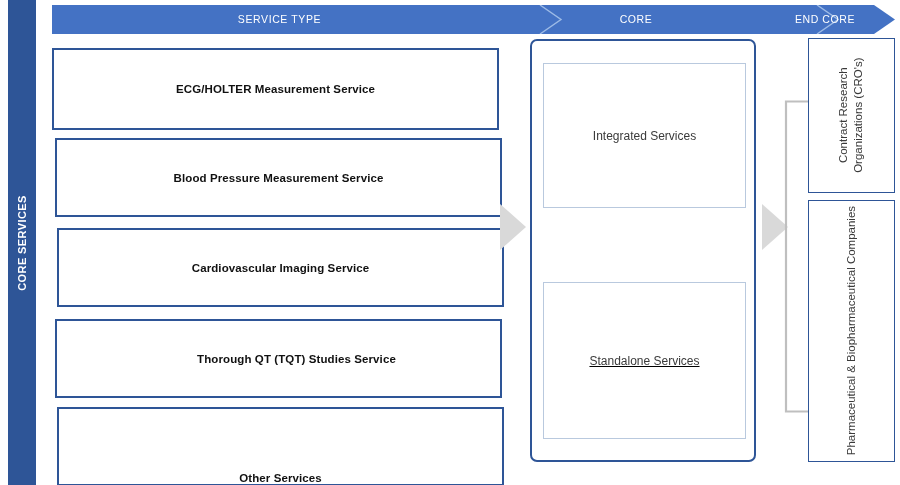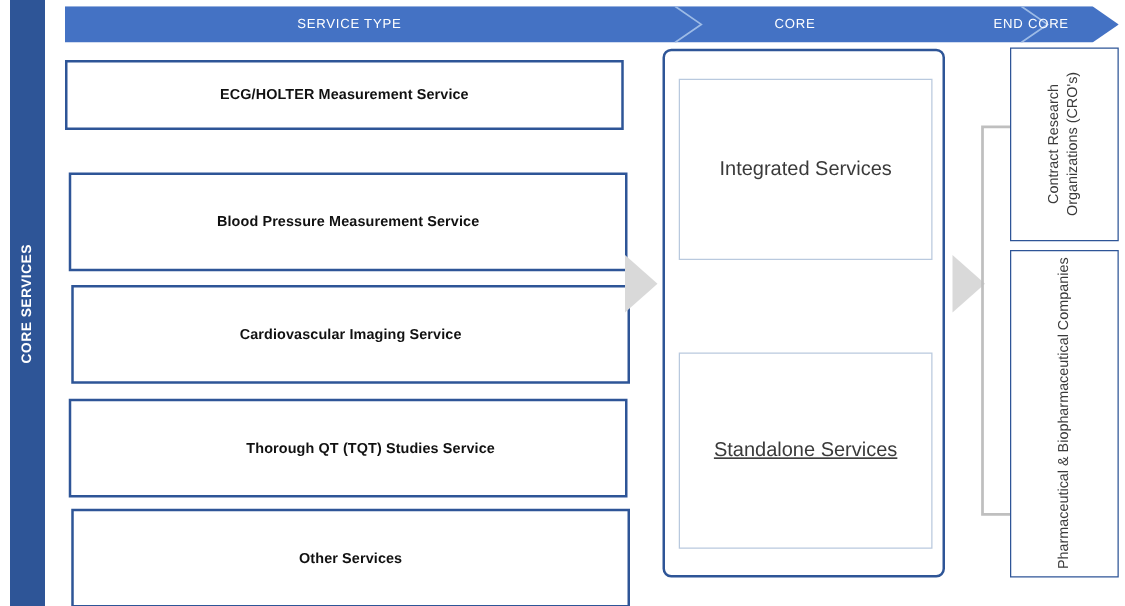--- a/index.html
+++ b/index.html
@@ -101,21 +101,21 @@
     border: 1px solid #b9c9de;
     background: #ffffff;
     box-sizing: border-box;
     display: flex;
     align-items: center;
     justify-content: center;
   }
   #type-inner-0 { top: 22px;  height: 145px; }
   #type-inner-1 { top: 241px; height: 157px; text-decoration: underline; }
   .type-inner-label {
-    font-size: 16px;
+    font-size: 12px;
     font-weight: normal;
     color: #3a3a3a;
     text-align: center;
   }
 
   
   .enduser-box {
     position: absolute;
     left: 808px;
     width: 87px;
@@ -171,37 +171,37 @@
     <svg width="843" height="29" viewBox="0 0 843 29">
       <path d="M0,0 L822,0 L843,14.5 L822,29 L0,29 Z" fill="#4472c4"></path>
       <path d="M488,0 L509,14.5 L488,29" fill="none" stroke="#9dbbe6" stroke-width="1.4"></path>
       <path d="M765,0 L786,14.5 L765,29" fill="none" stroke="#9dbbe6" stroke-width="1.4"></path>
     </svg>
     <div class="banner-label" id="banner-label-0">SERVICE TYPE</div>
     <div class="banner-label" id="banner-label-1">CORE</div>
     <div class="banner-label" id="banner-label-2">END CORE</div>
   </div>
 
-  <div class="svc-box" style="left:52px; top:48px; width:447px; height:56px;justify-content:center;">
+  <div class="svc-box" style="left:52px; top:48px; width:447px; height:82px;justify-content:center;">
     <span class="svc-box-label">ECG/HOLTER Measurement Service</span>
   </div>
 
   <div class="svc-box" style="left:57px; top:228px; width:447px; height:79px;">
     <span class="svc-box-label">Cardiovascular Imaging Service</span>
   </div>
 
   <div class="svc-box" style="left:55px; top:138px; width:447px; height:79px;">
     <span class="svc-box-label">Blood Pressure Measurement Service</span>
   </div>
 
   <div class="svc-box" style="left:55px; top:319px; width:447px; height:79px;padding-left:36px;">
     <span class="svc-box-label">Thorough QT (TQT) Studies Service</span>
   </div>
 
-  <div class="svc-box" style="left:57px; top:407px; width:447px; height:79px;">
+  <div class="svc-box" style="left:57px; top:407px; width:447px; height:79px;align-items:flex-end;">
     <span class="svc-box-label">Other Services</span>
   </div>
 
   <div class="arrow" id="arrow-0"></div>
 
   <div class="type-outer">
     <div class="type-inner" id="type-inner-0">
       <span class="type-inner-label">Integrated Services</span>
     </div>
     <div class="type-inner" id="type-inner-1">

